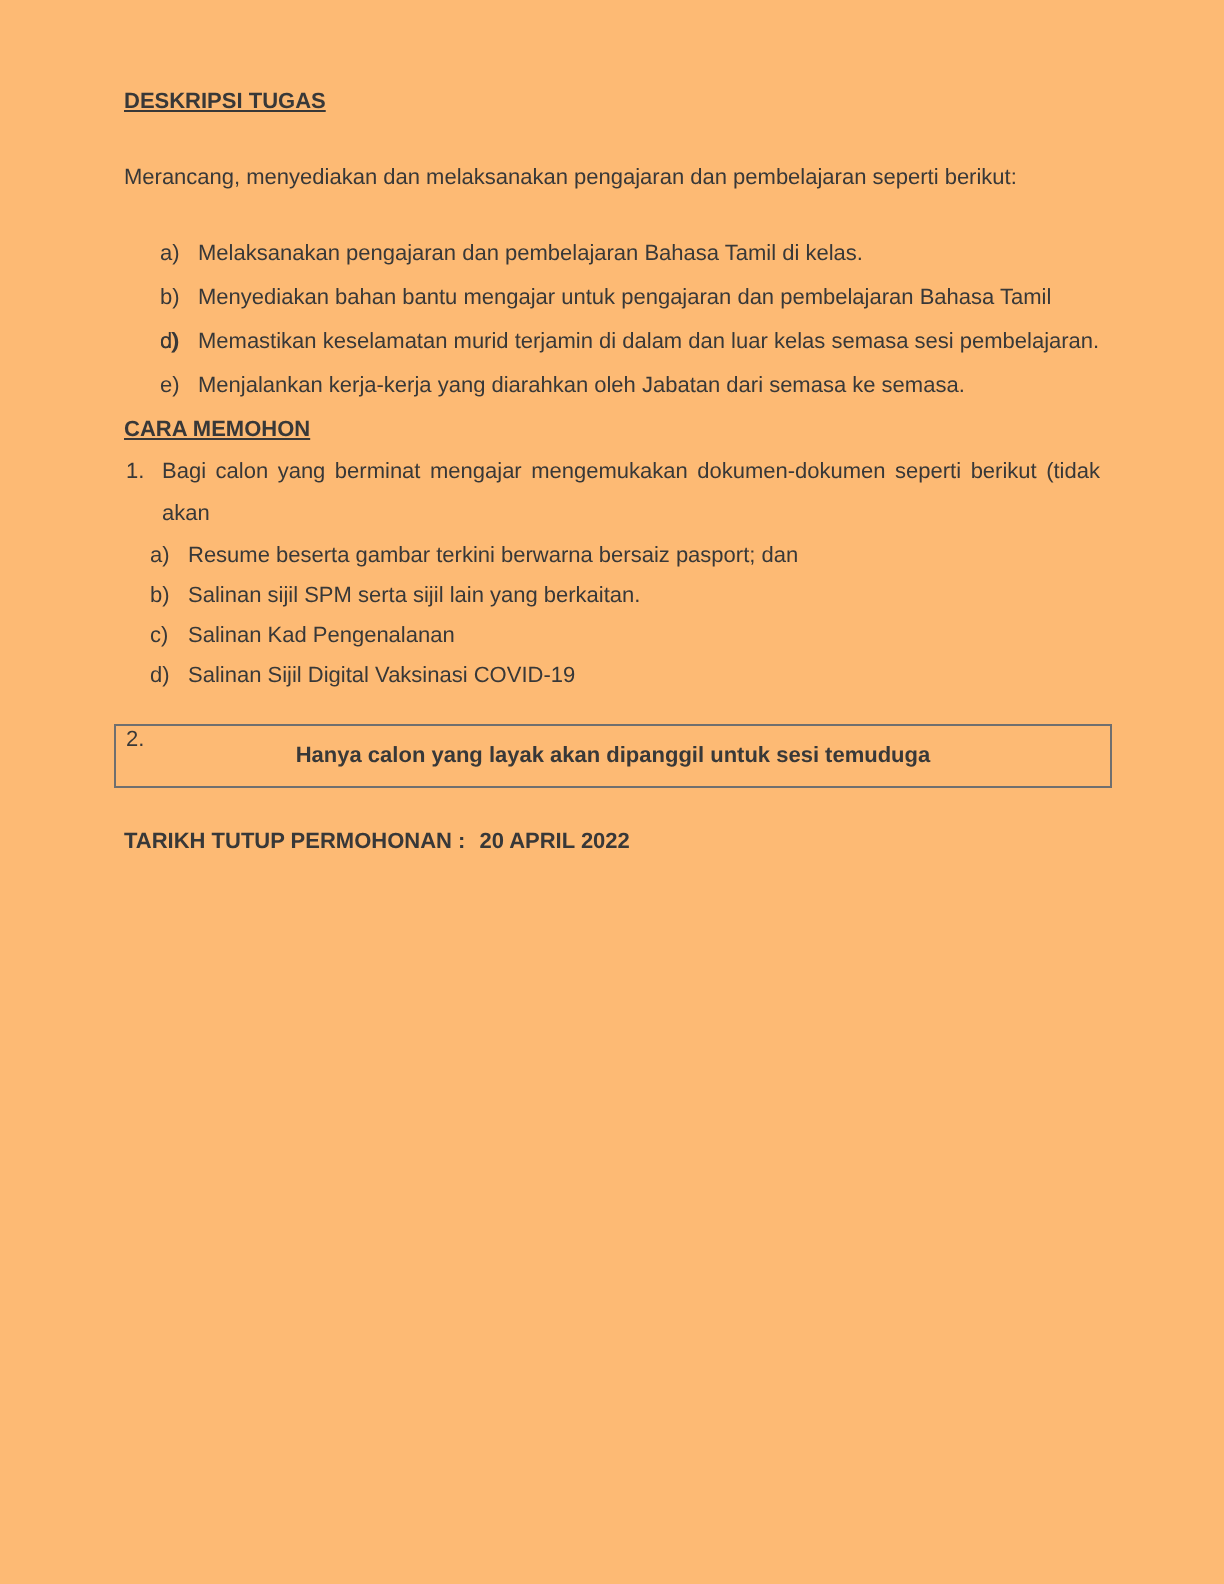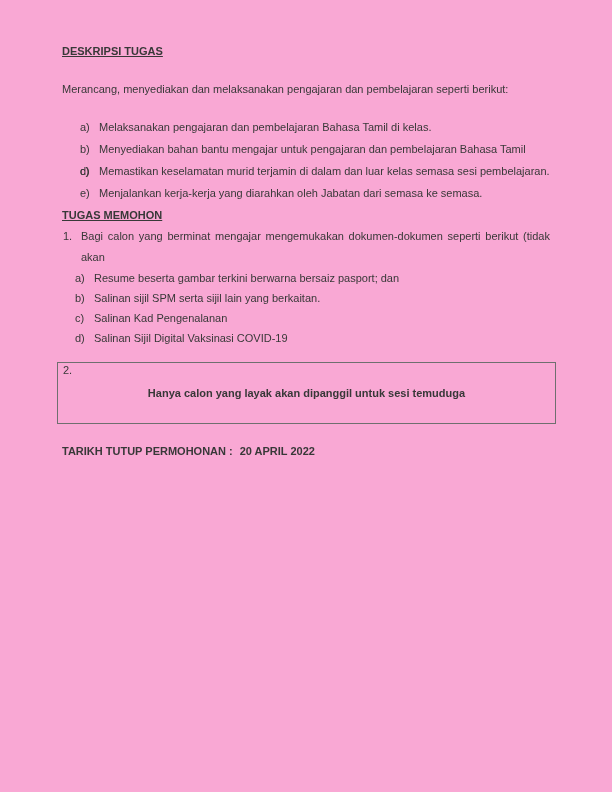--- a/index.html
+++ b/index.html
@@ -1,20 +1,20 @@
 <!DOCTYPE html>
 <html><head>
 <meta charset="utf-8">
 <style>
   html, body { margin: 0; padding: 0; background: #ffffff; }
   .page {
     position: relative;
     width: 612px;
     height: 792px;
-    background: #f9a8d4;
+    background: #fdba74;
     color: #383838;
     font-family: "Liberation Sans", sans-serif;
     font-size: 11px;
     line-height: 22px;
     overflow: hidden;
     box-sizing: border-box;
   }
   .content { padding: 40px 62px 0 62px; }
 
   .heading {
@@ -41,21 +41,21 @@
   
   .sub-list { margin-left: 13px; line-height: 20px; }
   .sub-list .li { position: relative; padding-left: 19px; }
   .sub-list .marker { position: absolute; left: 0; top: 0; }
 
   .notice-box {
     margin: 14px -6px 0 -5px;
     border: 1px solid #6f6f6f;
     text-align: center;
     font-weight: bold;
-    padding: 20px 8px;
+    padding: 5px 8px;
     line-height: 20px;
   }
 
   .closing {
     margin-top: 16px;
     font-weight: bold;
   }
   .closing-value { margin-left: 7px; }
 </style>
 </head>
@@ -83,21 +83,21 @@
       <div class="li">
         <span class="marker">d)</span>
         <div class="line">Memastikan keselamatan murid terjamin di dalam dan luar kelas semasa sesi pembelajaran.</div>
       </div>
       <div class="li">
         <span class="marker">e)</span>
         <div class="line">Menjalankan kerja-kerja yang diarahkan oleh Jabatan dari semasa ke semasa.</div>
       </div>
     </div>
 
-    <div class="heading cara-heading">TUGAS MEMOHON</div>
+    <div class="heading cara-heading">CARA MEMOHON</div>
 
     <div class="num-item">
       <span class="num-marker">1.</span>
       <div class="line jline">Bagi calon yang berminat mengajar mengemukakan dokumen-dokumen seperti berikut (tidak akan</div>
     </div>
 
     <div class="sub-list">
       <div class="li">
         <span class="marker">a)</span>
         <div class="line">Resume beserta gambar terkini berwarna bersaiz pasport; dan</div>

